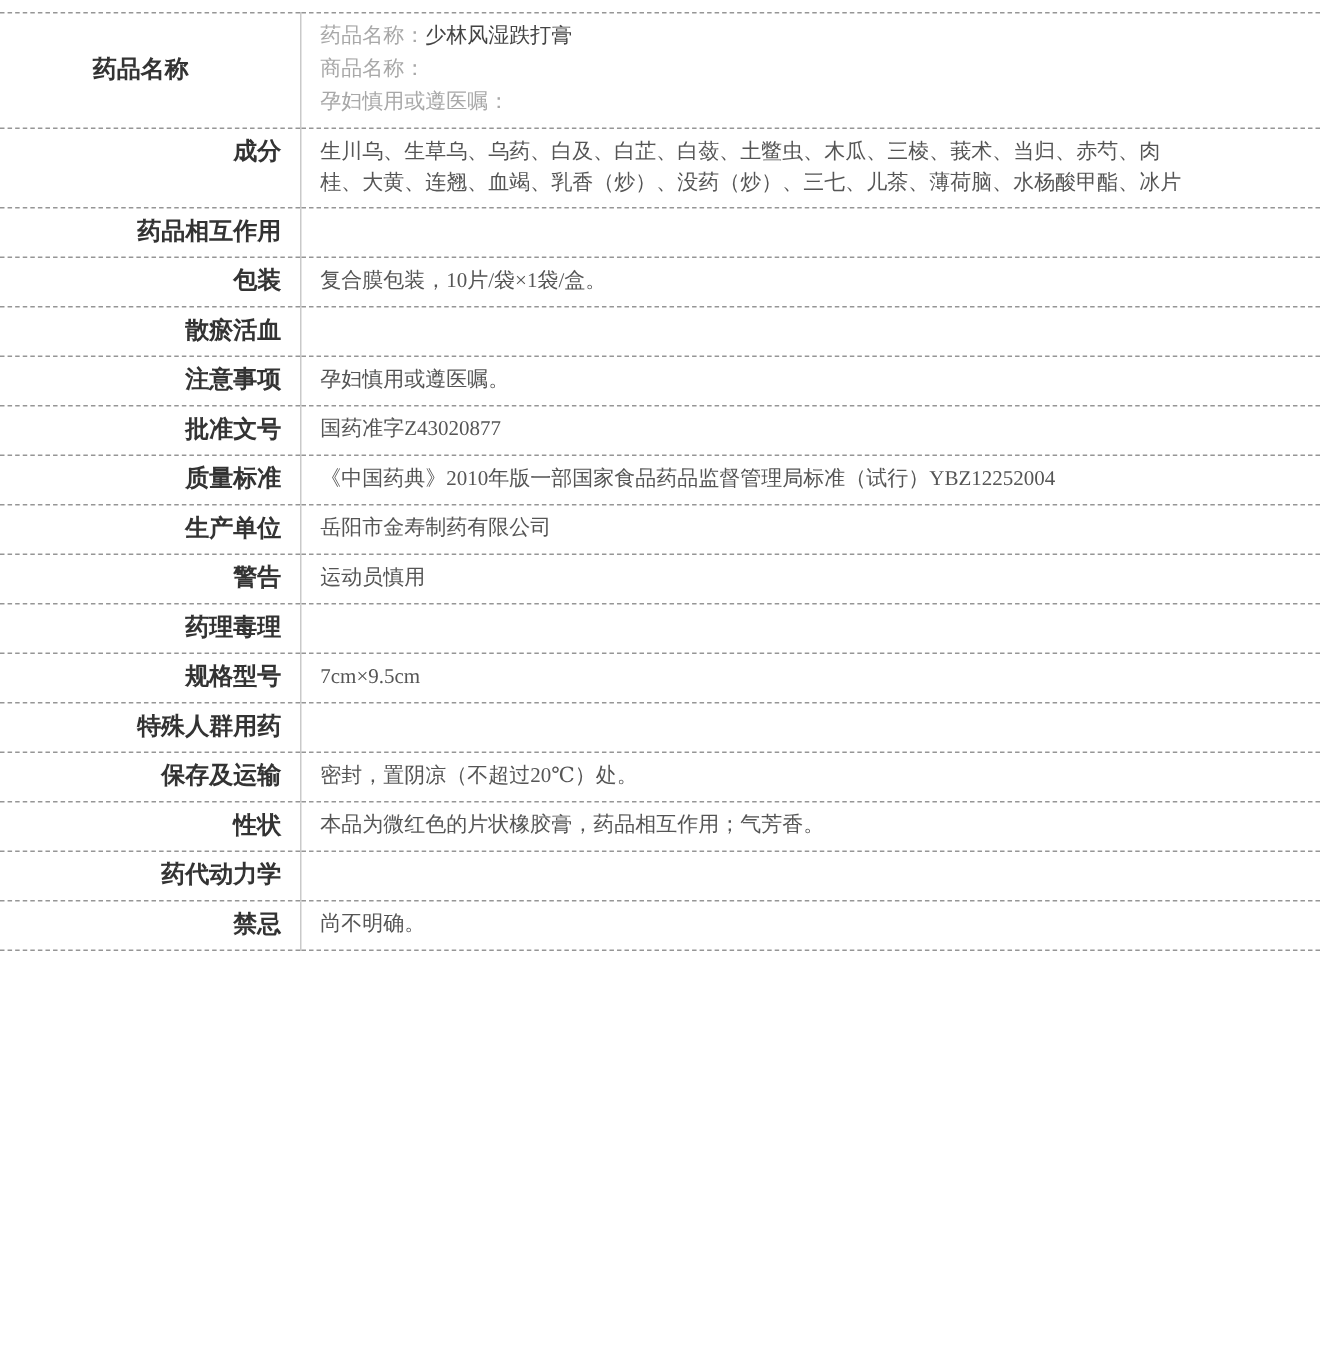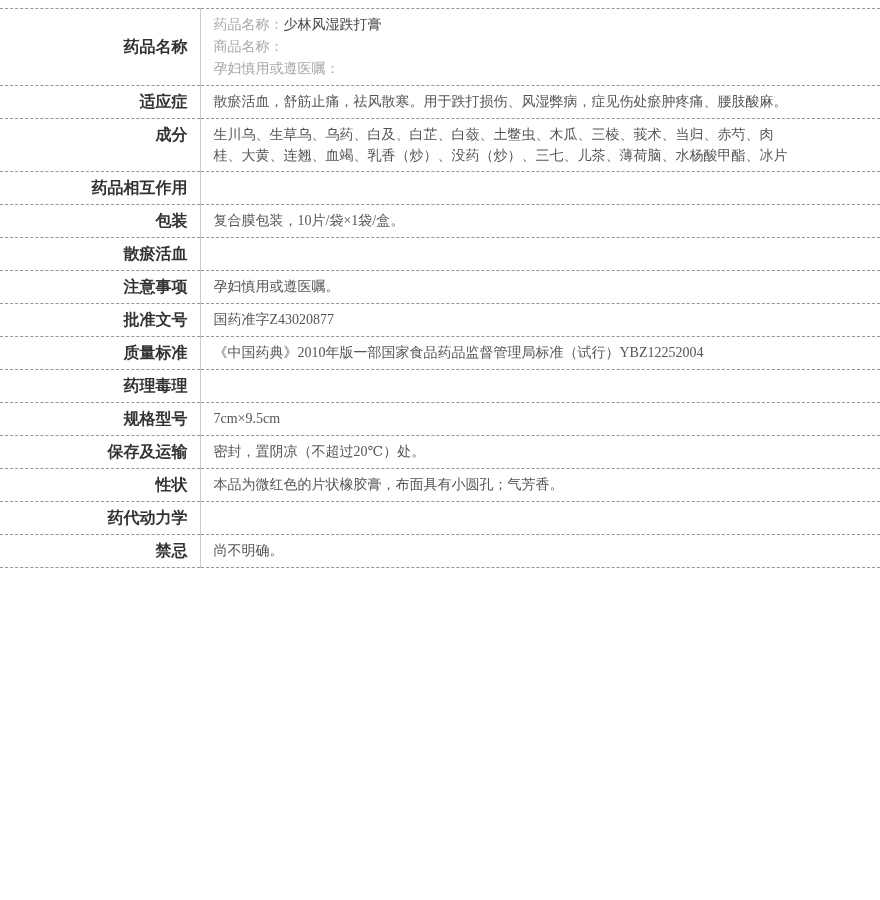--- a/index.html
+++ b/index.html
@@ -38,20 +38,21 @@
     padding: 7px 12px 7px 0;
     font-size: 16px;
     font-weight: bold;
     color: var(--label-text);
     line-height: 18px;
     border-right: 1px solid var(--v-border);
     white-space: nowrap;
   }
   .info-table tr.name-row th.row-label {
     vertical-align: middle;
+    text-align: center;
   }
   .info-table td.row-value {
     vertical-align: top;
     padding: 5px 10px 5px 13px;
     font-size: 14px;
     color: var(--value-text);
     line-height: 21px;
   }
   .value-inner {
     max-width: 585px;
@@ -85,26 +86,20 @@
           <div class="name-line">
             <span class="field-prefix">商品名称：</span><span class="field-value"></span>
           </div>
           <div class="name-line">
             <span class="field-prefix">孕妇慎用或遵医嘱：</span><span class="field-value"></span>
           </div>
         </div>
       </td>
     </tr>
 
-  <tr>
-    <th class="row-label">适应症</th>
-    <td class="row-value">
-      <div class="value-inner">散瘀活血，舒筋止痛，祛风散寒。用于跌打损伤、风湿弊病，症见伤处瘀肿疼痛、腰肢酸麻。</div>
-    </td>
-  </tr>
 
   <tr>
     <th class="row-label">成分</th>
     <td class="row-value">
       <div class="value-inner">生川乌、生草乌、乌药、白及、白芷、白蔹、土鳖虫、木瓜、三棱、莪术、当归、赤芍、肉桂、大黄、连翘、血竭、乳香（炒）、没药（炒）、三七、儿茶、薄荷脑、水杨酸甲酯、冰片</div>
     </td>
   </tr>
 
   <tr>
     <th class="row-label">药品相互作用</th>
@@ -143,48 +138,66 @@
     </td>
   </tr>
 
   <tr>
     <th class="row-label">质量标准</th>
     <td class="row-value">
       <div class="value-inner">《中国药典》2010年版一部国家食品药品监督管理局标准（试行）YBZ12252004</div>
     </td>
   </tr>
 
-
+  <tr>
+    <th class="row-label">生产单位</th>
+    <td class="row-value">
+      <div class="value-inner">岳阳市金寿制药有限公司</div>
+    </td>
+  </tr>
+
+  <tr>
+    <th class="row-label">警告</th>
+    <td class="row-value">
+      <div class="value-inner">运动员慎用</div>
+    </td>
+  </tr>
 
   <tr>
     <th class="row-label">药理毒理</th>
     <td class="row-value">
       <div class="value-inner"></div>
     </td>
   </tr>
 
   <tr>
     <th class="row-label">规格型号</th>
     <td class="row-value">
       <div class="value-inner">7cm×9.5cm</div>
     </td>
   </tr>
 
+  <tr>
+    <th class="row-label">特殊人群用药</th>
+    <td class="row-value">
+      <div class="value-inner"></div>
+    </td>
+  </tr>
 
   <tr>
     <th class="row-label">保存及运输</th>
     <td class="row-value">
       <div class="value-inner">密封，置阴凉（不超过20℃）处。</div>
     </td>
   </tr>
 
   <tr>
     <th class="row-label">性状</th>
     <td class="row-value">
-      <div class="value-inner">本品为微红色的片状橡胶膏，布面具有小圆孔；气芳香。</div>
+      <div class="value-inner">本品为微红色的片状橡胶膏，药品相互作用；气芳香。</div>
     </td>
   </tr>
 
   <tr>
     <th class="row-label">药代动力学</th>
     <td class="row-value">
       <div class="value-inner"></div>
     </td>
   </tr>
 

